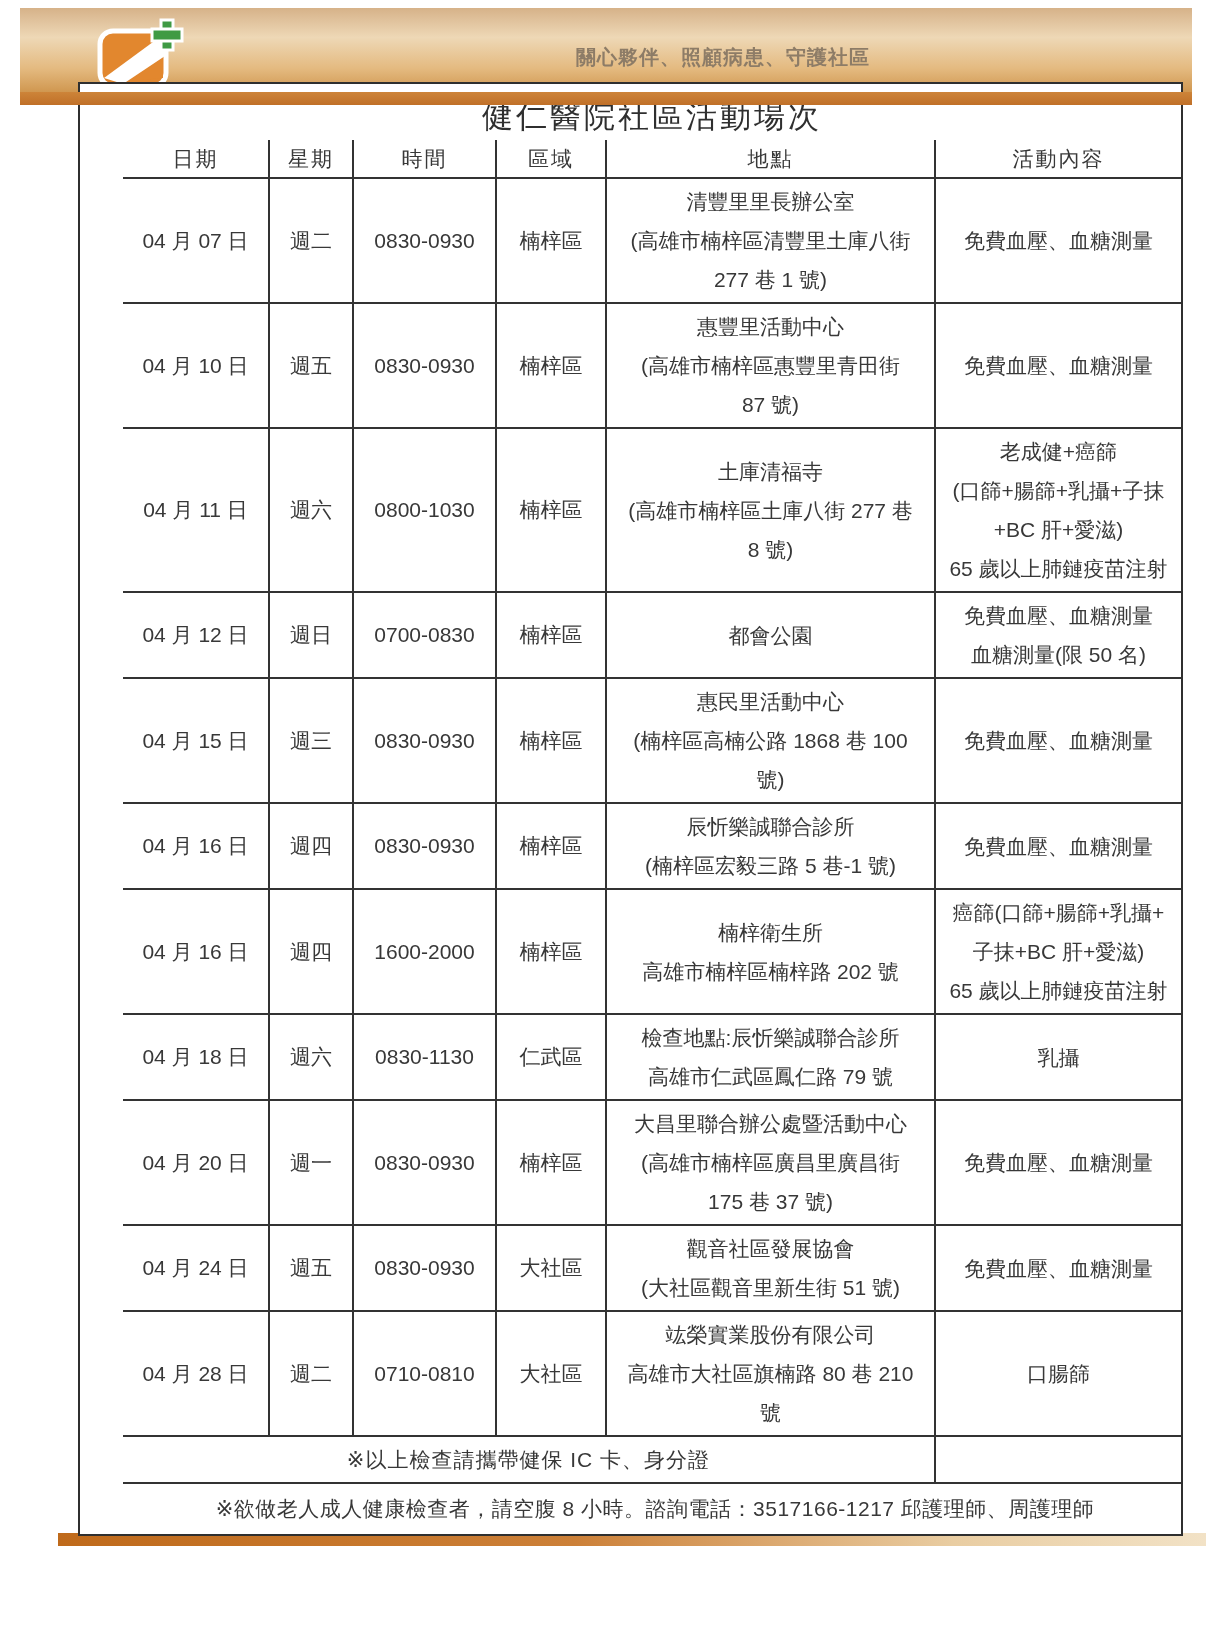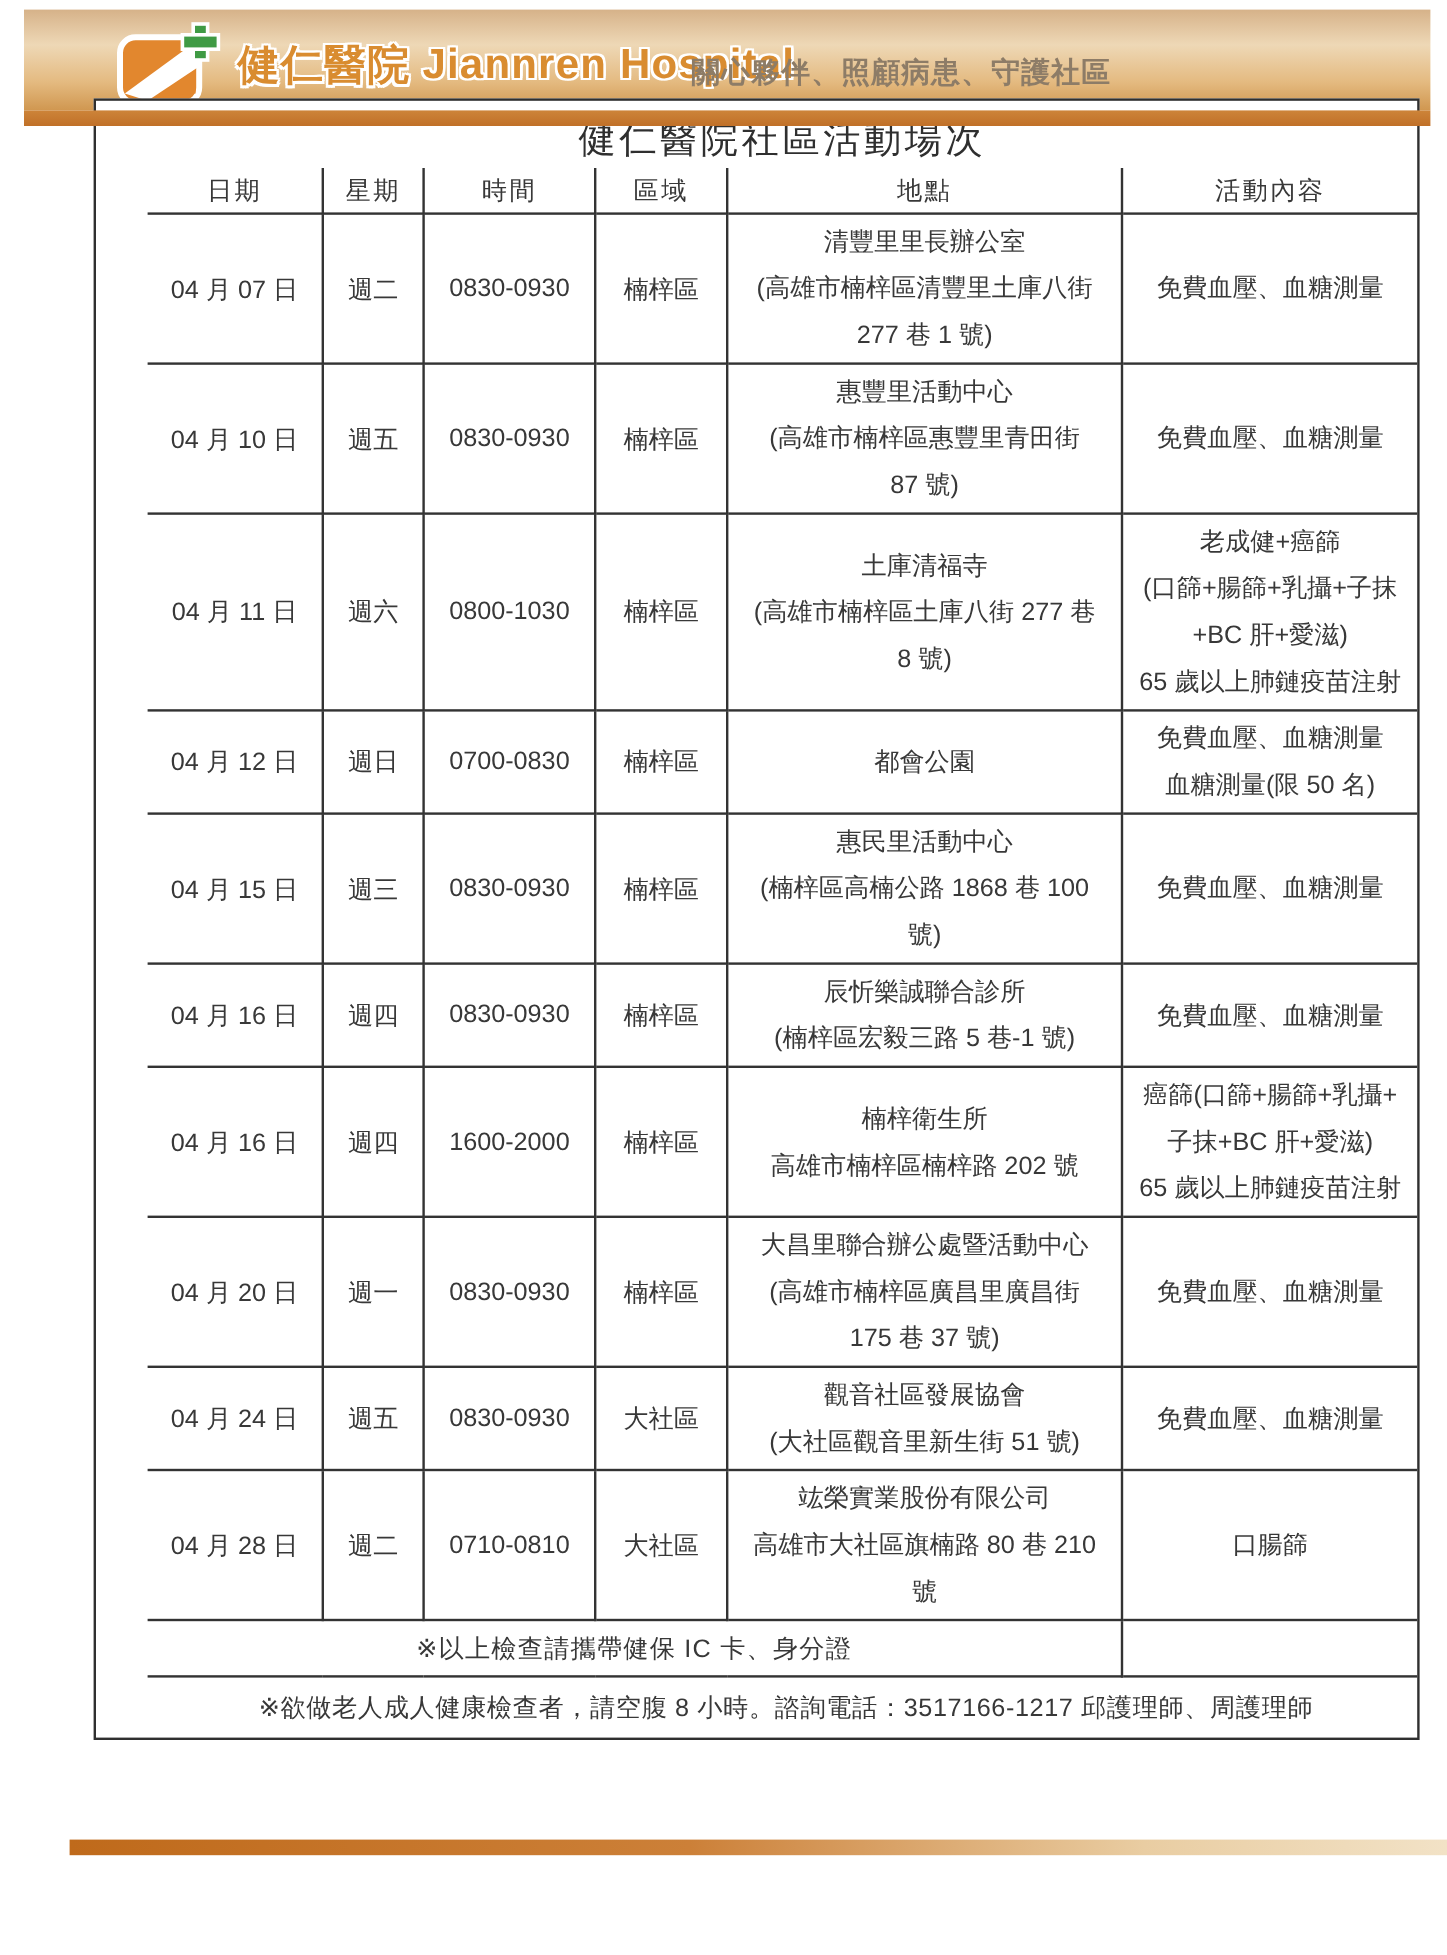--- a/index.html
+++ b/index.html
@@ -13,21 +13,21 @@
     background:linear-gradient(180deg,#d6b289 0%,#eed8b6 35%,#e4ba80 72%,#d09750 100%);
   }
   .logo-wrap{position:absolute;left:75px;top:10px;width:100px;height:72px;}
   .brand{
     position:absolute;left:178px;top:16px;height:60px;display:flex;align-items:center;gap:10px;
     font-weight:bold;color:#d98c30;font-size:35px;letter-spacing:1px;
     text-shadow:-2px 0 #fff,2px 0 #fff,0 -2px #fff,0 2px #fff,-2px -2px #fff,2px 2px #fff,-2px 2px #fff,2px -2px #fff;
     white-space:nowrap;
   }
   .header-slogan{
-    position:absolute;left:556px;top:36px;font-size:24px;font-weight:600;color:#8d7c67;
+    position:absolute;left:556px;top:36px;font-size:20px;font-weight:600;color:#8d7c67;
     letter-spacing:1px;white-space:nowrap;
   }
   .header-stripe{
     position:absolute;left:20px;top:92px;width:1172px;height:13px;z-index:3;
     background:linear-gradient(180deg,#cd8439 0%,#c07028 100%);
   }
   
   .panel{
     position:absolute;left:78px;top:82px;width:1058px;z-index:2;
     background:#ffffff;border:2px solid #2f2f2f;padding-left:43px;
@@ -69,24 +69,20 @@
   <div class="header-band">
     <div class="logo-wrap">
       <svg width="100" height="72" viewBox="0 0 100 72">
         <rect x="5" y="13" width="66" height="55" rx="13" fill="#e2872e" stroke="#ffffff" stroke-width="5"></rect>
         <path d="M9 60 L58 24 L70 24 L70 38 L28 66 Z" fill="#ffffff"></path>
         <path d="M34 63 L68 40 L68 60 Z" fill="#e2872e"></path>
         <rect x="66" y="2" width="12" height="30" fill="#3f9a44" stroke="#ffffff" stroke-width="3"></rect>
         <rect x="57" y="11" width="30" height="12" fill="#3f9a44" stroke="#ffffff" stroke-width="3"></rect>
         <rect x="69" y="14" width="6" height="6" fill="#3f9a44"></rect>
       </svg>
-    </div>
-    <div class="brand">
-      <span>健仁醫院</span>
-      <span>Jiannren Hospital</span>
     </div>
     <div class="header-slogan">關心夥伴、照顧病患、守護社區</div>
   </div>
 
   <div class="header-stripe"></div>
 
   <div class="panel">
     <div class="panel-title">健仁醫院社區活動場次</div>
     <table class="schedule">
       <colgroup>
@@ -202,20 +198,33 @@
               <div class="line">楠梓衛生所</div>
               <div class="line">高雄市楠梓區楠梓路 202 號</div>
             </td>
             <td class="align-left">
               <div class="line">癌篩(口篩+腸篩+乳攝+</div>
               <div class="line">子抹+BC 肝+愛滋)</div>
               <div class="line">65 歲以上肺鏈疫苗注射</div>
             </td>
           </tr>
           <tr>
+            <td>04 月 18 日</td>
+            <td>週六</td>
+            <td>0830-1130</td>
+            <td>仁武區</td>
+            <td>
+              <div class="line">檢查地點:辰忻樂誠聯合診所</div>
+              <div class="line">高雄市仁武區鳳仁路 79 號</div>
+            </td>
+            <td>
+              <div class="line">乳攝</div>
+            </td>
+          </tr>
+          <tr>
             <td>04 月 20 日</td>
             <td>週一</td>
             <td>0830-0930</td>
             <td>楠梓區</td>
             <td>
               <div class="line">大昌里聯合辦公處暨活動中心</div>
               <div class="line">(高雄市楠梓區廣昌里廣昌街</div>
               <div class="line">175 巷 37 號)</div>
             </td>
             <td>

